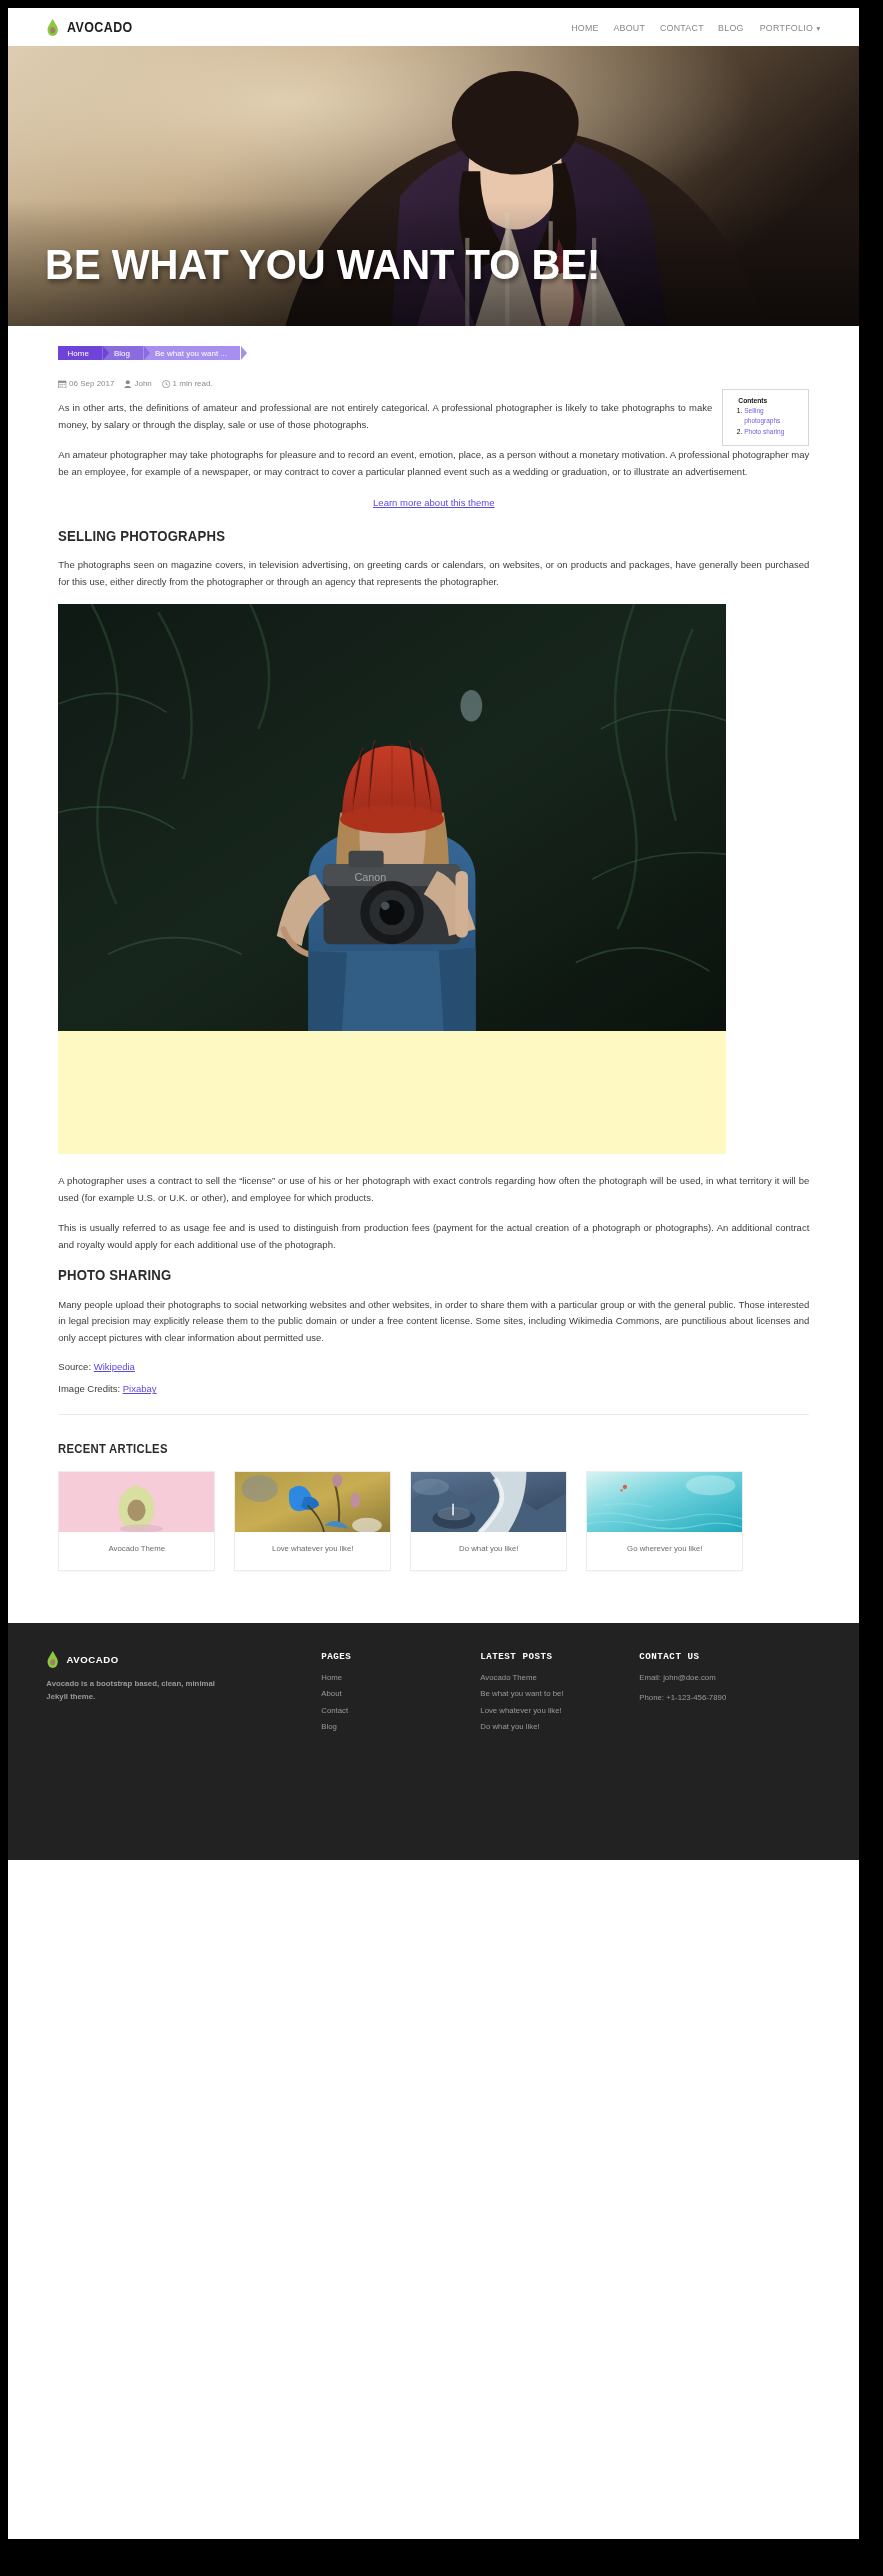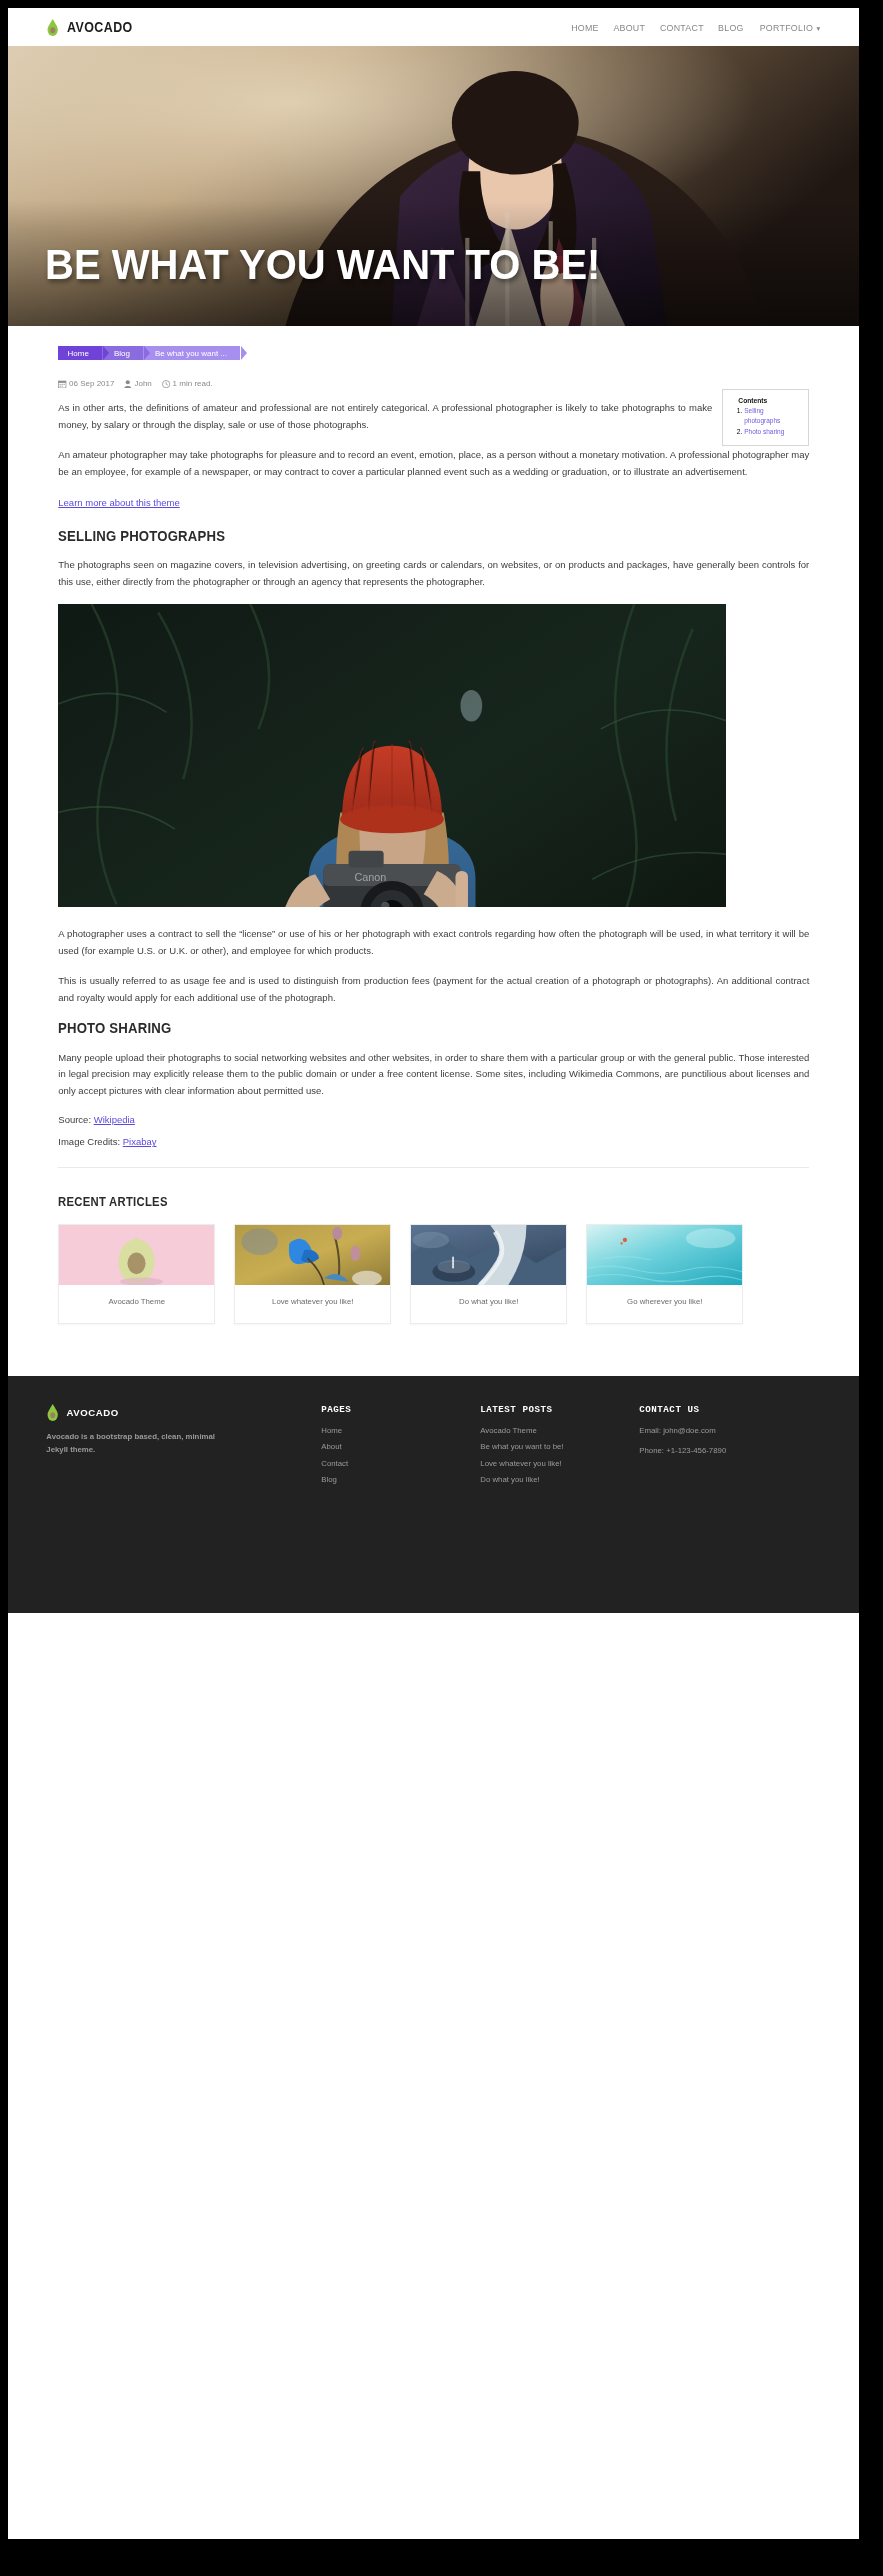--- a/index.html
+++ b/index.html
@@ -118,31 +118,31 @@
 
   p.body {
     font-size:9.5px;
     line-height:1.78;
     color:#3c3c3c;
     text-align:justify;
     margin:0 0 13.4px 0;
   }
   p.body.narrow { width:654px; }
   a.inline-link { color:#5c4ae0; text-decoration:underline; font-size:9.5px; }
-  .link-para { margin:0 0 18.4px 0; }
+  .link-para { margin:0 0 18.4px 0;text-align:center; }
 
   h2.sec {
     font-size:14px; font-weight:bold; color:#2b2b2b;
     letter-spacing:0.2px; margin:0 0 13.4px 0;
     font-family:"Liberation Sans Narrow","Liberation Sans",sans-serif;
     transform:scaleX(0.94); transform-origin:left center;
   }
 
   .inline-photo {
-    width:668px; height:303px;
+    width:668px; height:550px;
     margin:8.3px 0 18.4px 0;
     overflow:hidden; position:relative;
     background:#fef9c3;
   }
 
   .src-line { font-size:9.5px; color:#3c3c3c; margin:0 0 11.7px 0; }
 
   hr.divider { border:0; border-top:0.8px solid #e9e9e9; margin:20px 0 0 0; }
 
   
@@ -321,21 +321,21 @@
         </ol>
       </div>
 
       <p class="body narrow">As in other arts, the definitions of amateur and professional are not entirely categorical. A professional photographer is likely to take photographs to make money, by salary or through the display, sale or use of those photographs.</p>
       <p class="body">An amateur photographer may take photographs for pleasure and to record an event, emotion, place, as a person without a monetary motivation. A professional photographer may be an employee, for example of a newspaper, or may contract to cover a particular planned event such as a wedding or graduation, or to illustrate an advertisement.</p>
       <p class="link-para">
         <a class="inline-link" href="#">Learn more about this theme</a>
       </p>
 
       <h2 class="sec">SELLING PHOTOGRAPHS</h2>
-      <p class="body">The photographs seen on magazine covers, in television advertising, on greeting cards or calendars, on websites, or on products and packages, have generally been controls for this use, either directly from the photographer or through an agency that represents the photographer.</p>
+      <p class="body">The photographs seen on magazine covers, in television advertising, on greeting cards or calendars, on websites, or on products and packages, have generally been purchased for this use, either directly from the photographer or through an agency that represents the photographer.</p>
 
       <div class="inline-photo">
         <svg viewBox="0 0 800 512" preserveAspectRatio="none" width="668" height="427">
           <defs>
             <linearGradient id="forest" x1="0" y1="0" x2="1" y2="1">
               <stop offset="0" stop-color="#121d18"></stop>
                 <stop offset="0.5" stop-color="#1b2c21"></stop>
               <stop offset="1" stop-color="#0d150f"></stop>
             </linearGradient>
             <linearGradient id="denim" x1="0" y1="0" x2="0" y2="1">

